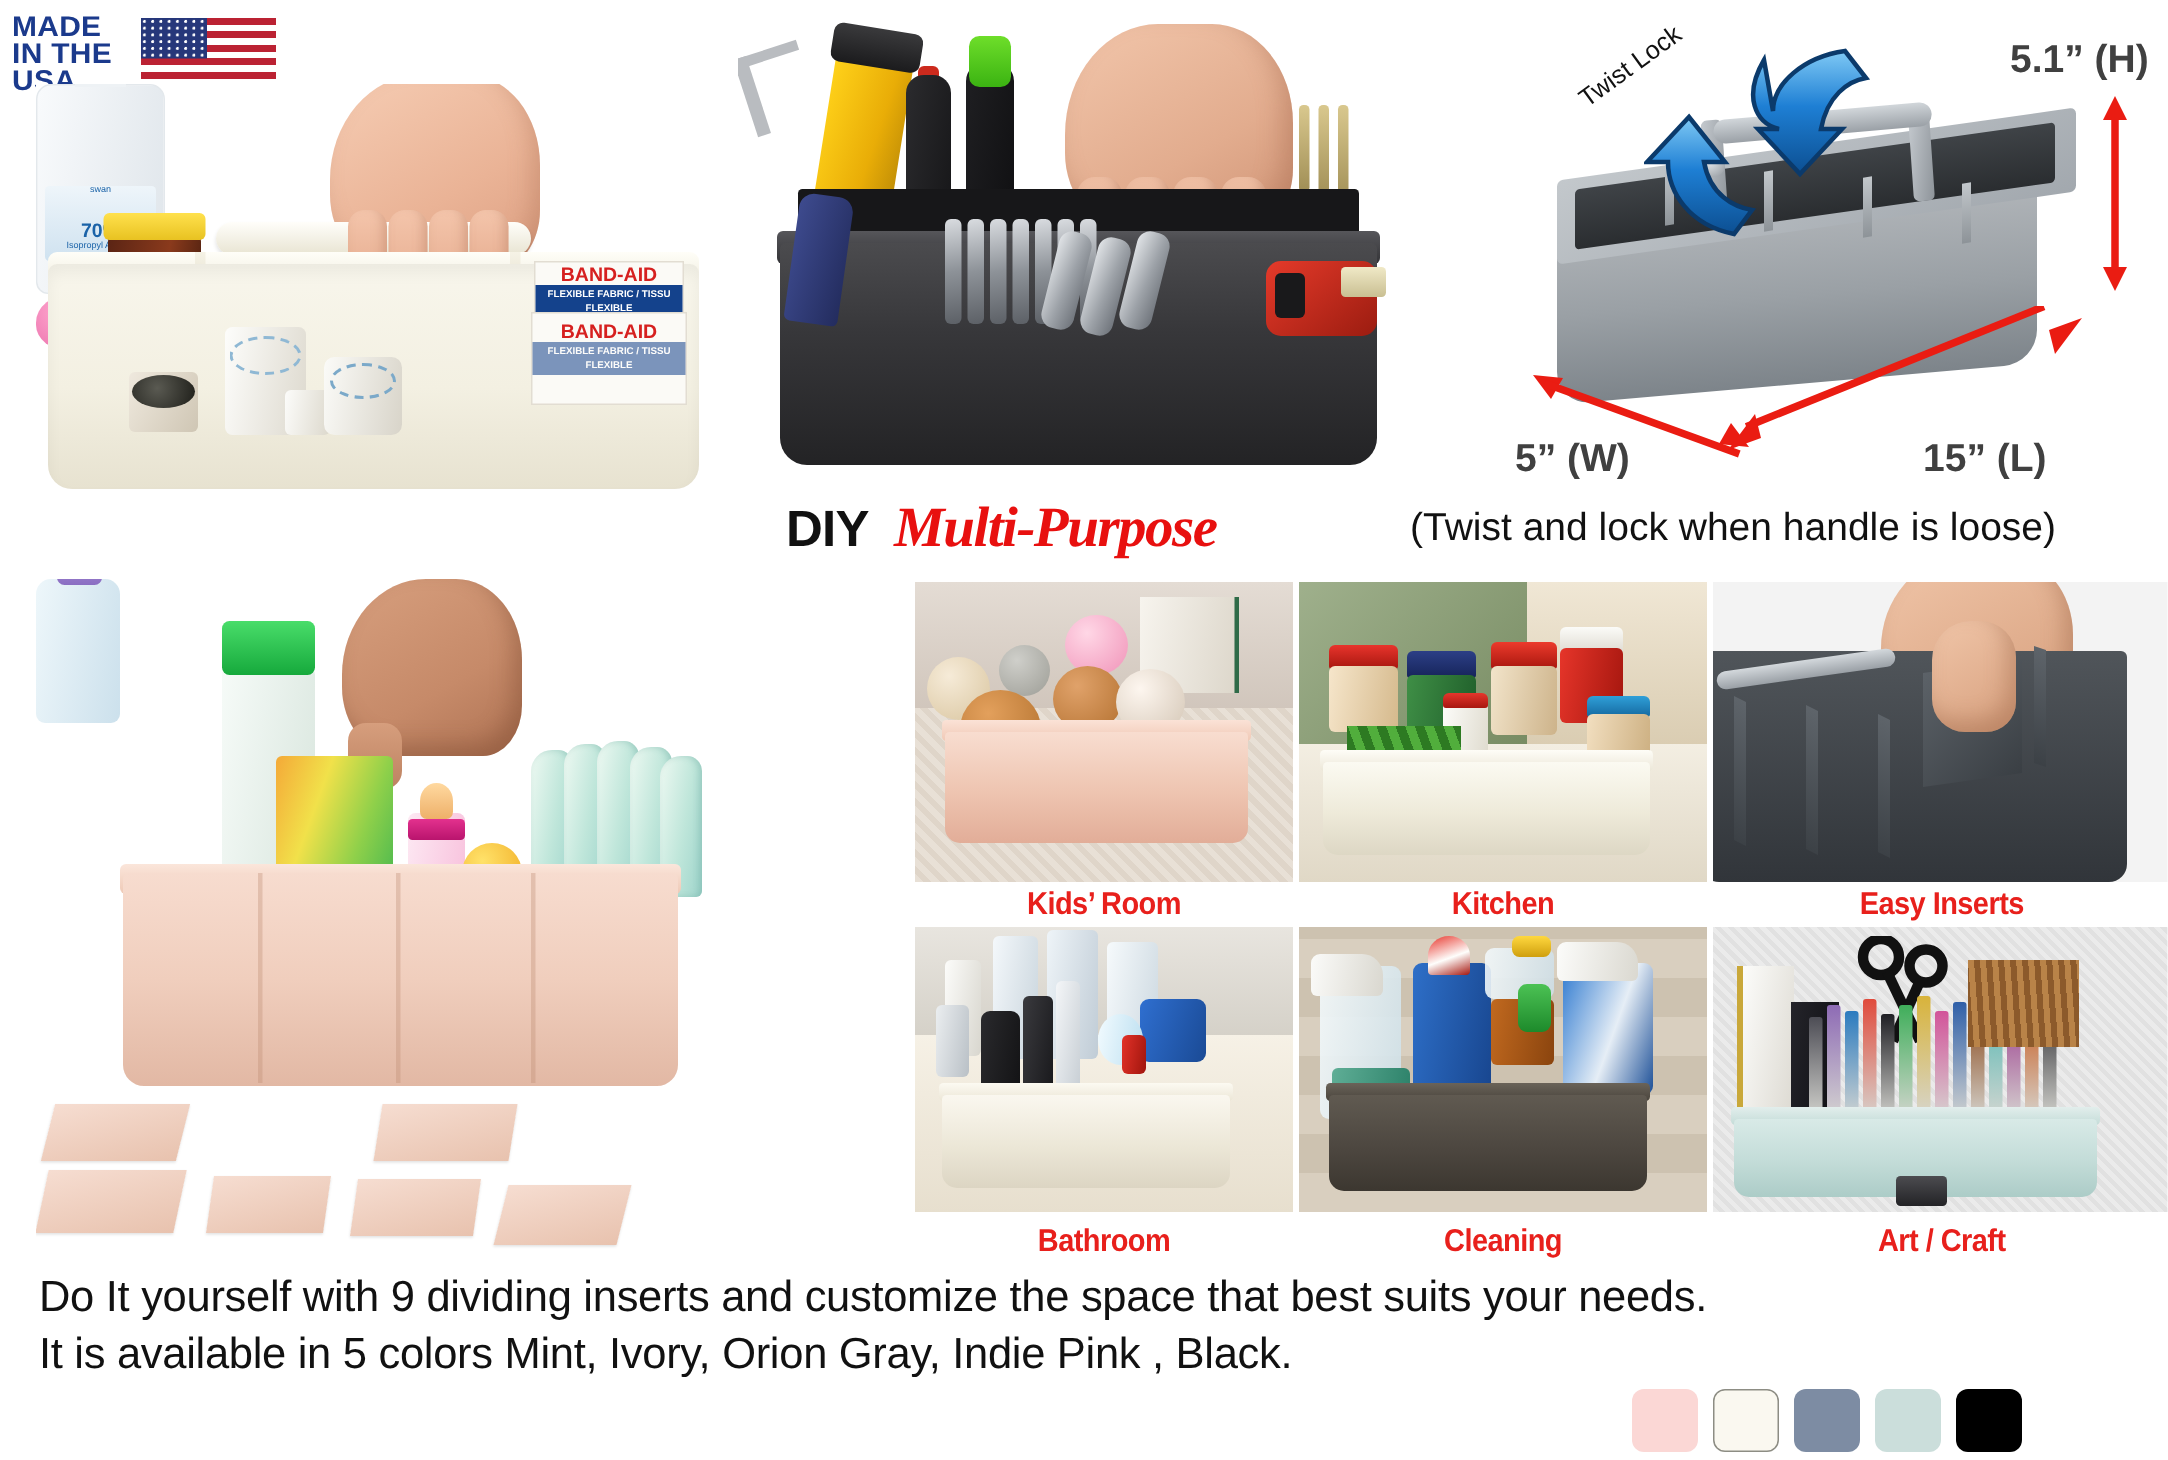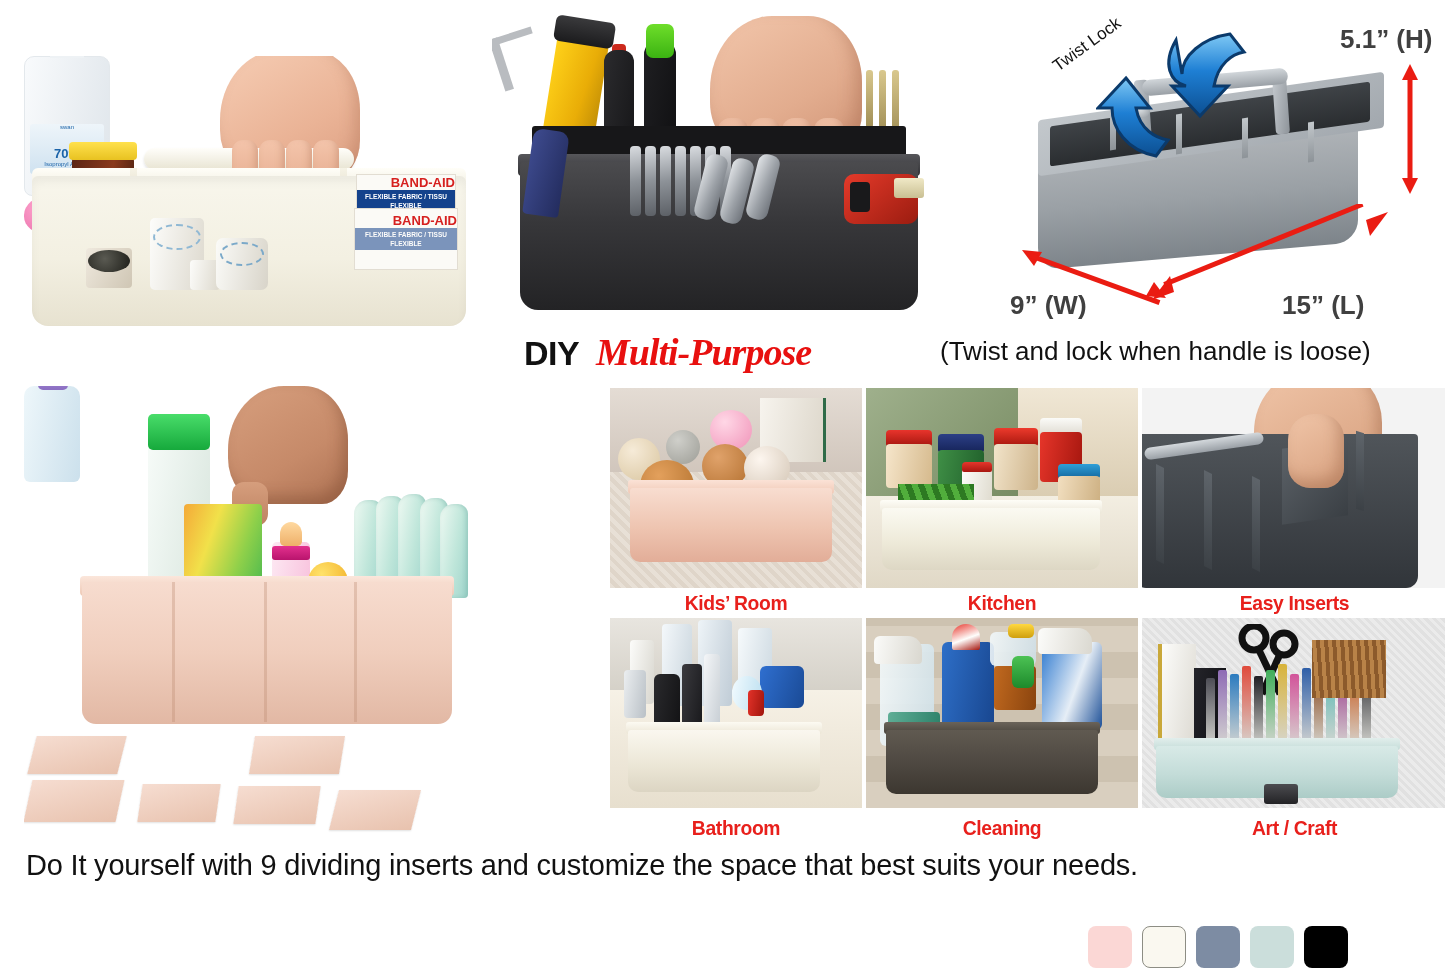--- a/index.html
+++ b/index.html
@@ -147,21 +147,21 @@
     background: linear-gradient(180deg,#eef5fa,#cfe2f0);
     border-radius:3px; text-align:center; color:#1b63a8;
   }
   #p1-alcohol .lbl b { font-size:13px; display:block; margin-top:16px; }
   #p1-alcohol .lbl s { font-size:6px; display:block; text-decoration:none; }
   #p1-bandaid1, #p1-bandaid2 {
     position:absolute; background:#fbfaf6; border:1px solid #e2ddd2;
   }
   #p1-bandaid1 { left:332px; top:118px; width:100px; height:40px; }
   #p1-bandaid2 { left:330px; top:152px; width:104px; height:62px; }
-  .ba-red { color:#d6201f; font-weight:bold; font-size:13px; text-align:right; }
+  .ba-red { color:#d6201f; font-weight:bold; font-size:13px; text-align:center; }
   .ba-blue { background:#14428c; color:#fff; font-size:6.5px; font-weight:bold;
              text-align:center; line-height:9px; padding:2px 0; }
 
   
   #photo-tools { left: 492px; top: 14px; width: 470px; height: 312px; }
   #p2-body {
     position:absolute; left:28px; top:148px; width:398px; height:148px;
     background: linear-gradient(180deg,#4b4b4e 0%,#37373a 40%,#232325 100%);
     border-radius: 4px 4px 18px 18px;
   }
@@ -532,20 +532,30 @@
   #swatches { position:absolute; left:1088px; top:926px; display:flex; gap:10px; }
   #swatches i {
     display:block; width:44px; height:42px; border-radius:8px;
   }
 </style>
 </head>
 <body>
 
 <div class="stage">
 
+  <div id="madeinusa">
+    <div class="mtext">
+      <div>MADE</div>
+      <div>IN THE</div>
+      <div>USA</div>
+    </div>
+    <div class="flagbox">
+      <div class="canton"></div>
+    </div>
+  </div>
 
   <div class="photo" id="photo-medicine">
     <div id="p1-alcohol">
       <div class="neck"></div>
       <div class="lbl">
         <s>swan</s>
         <b>70%</b>
         <s>Isopropyl Alcohol</s>
       </div>
     </div>
@@ -686,21 +696,21 @@
       <path d="M150 58 L130 56 L138 42 Z" fill="#ea1c12"></path>
     </svg>
 
     <svg style="position:absolute; left:136px; top:186px;" width="250" height="104" viewBox="0 0 250 104">
       <path d="M6 96 L28 88 L24 72 Z" fill="#ea1c12"></path>
       <rect x="18" y="78" width="214" height="5" fill="#ea1c12" transform="rotate(-22 18 80)"></rect>
       <path d="M242 8 L220 16 L224 32 Z" fill="#ea1c12"></path>
     </svg>
 
     <div class="dimtext" id="dim-h">5.1” (H)</div>
-    <div class="dimtext" id="dim-w">9” (W)</div>
+    <div class="dimtext" id="dim-w">5” (W)</div>
     <div class="dimtext" id="dim-l">15” (L)</div>
   </div>
 
   <div id="banner">
     <div id="diy">DIY</div>
     <div id="multipurpose">Multi-Purpose</div>
     <div id="twistnote">(Twist and lock when handle is loose)</div>
   </div>
 
   <div class="photo" id="photo-baby">
@@ -876,20 +886,21 @@
       </div>
     </div>
 
     <div class="caplabel">Bathroom</div>
     <div class="caplabel">Cleaning</div>
     <div class="caplabel">Art / Craft</div>
   </div>
 
   <div id="caption">
     <div>Do It yourself with 9 dividing inserts and customize the space that  best suits your needs.</div>
+    <div>It is available in 5 colors Mint, Ivory, Orion Gray, Indie Pink , Black.</div>
   </div>
 
   <div id="swatches">
     <i style="background:#FBD7D5"></i>
     <i style="background:#FAF8F0;border:1px solid #8d8d84"></i>
     <i style="background:#7D8CA3"></i>
     <i style="background:#CBDEDB"></i>
     <i style="background:#000000"></i>
   </div>
 

